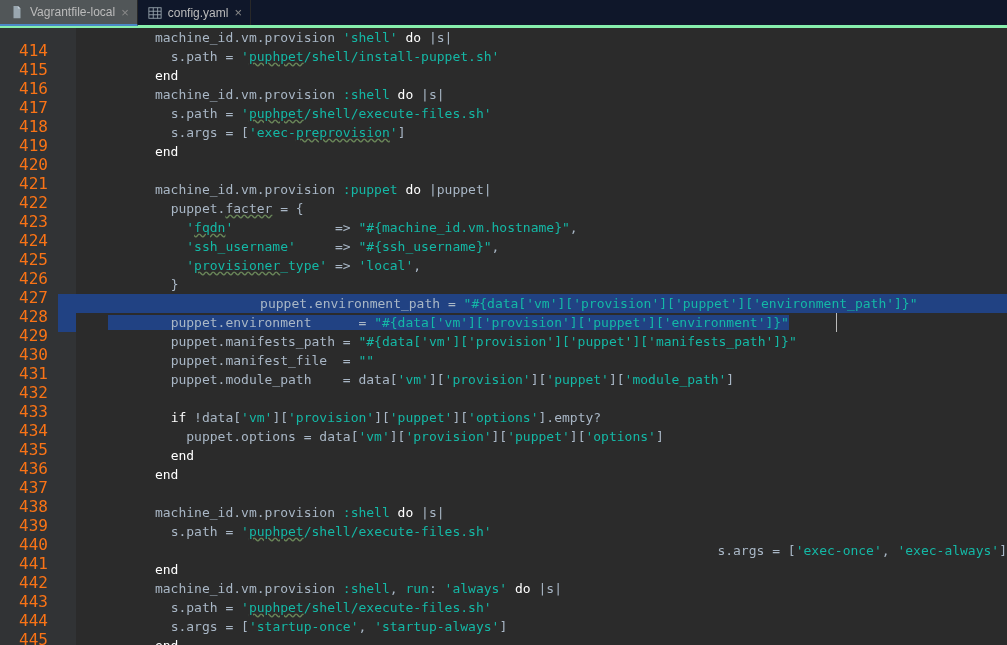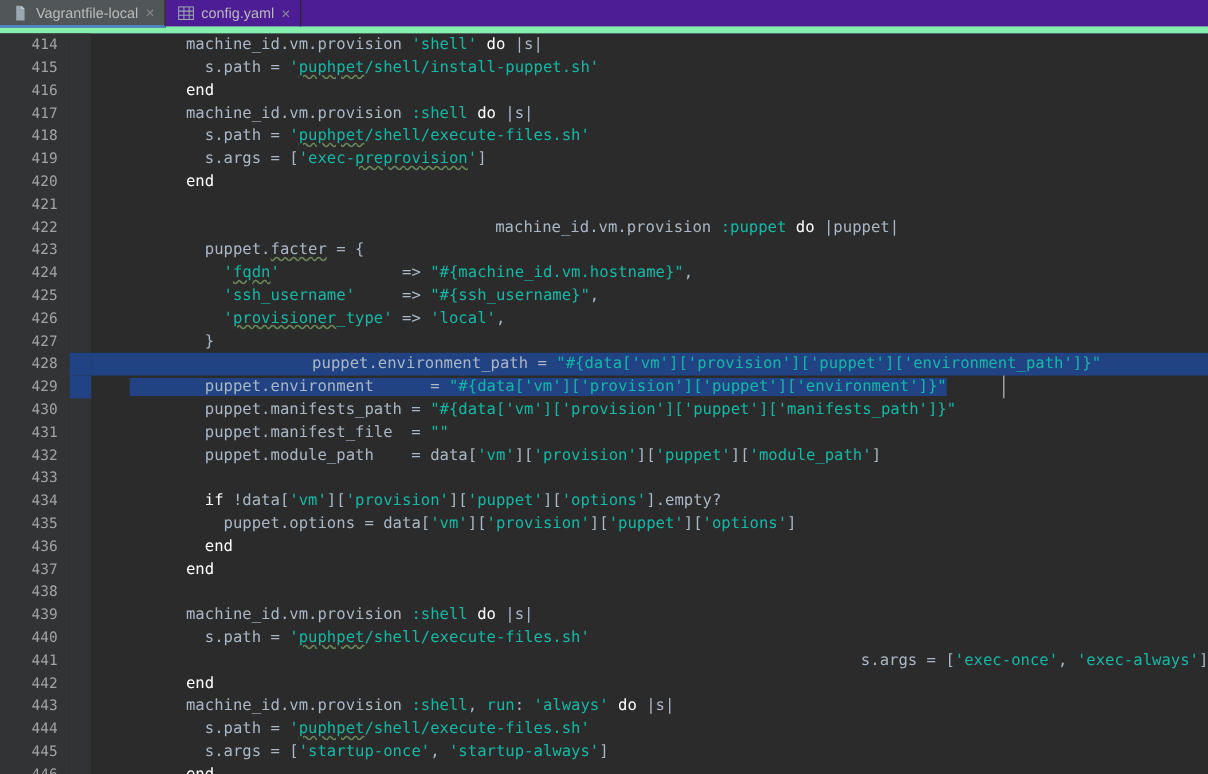--- a/index.html
+++ b/index.html
@@ -7,23 +7,23 @@
     background: #2b2b2b;
     font-family: "Consolas", "Menlo", monospace;
     font-size: 13px;
     color: #a9b7c6;
     overflow: hidden;
     width: 1007px;
     height: 645px;
   }
   .tabs {
     display: flex;
-    background: #4c1d95;
+    background: #0f172a;
     height: 28px;
-    border-bottom: 6px solid #86efac;
+    border-bottom: 3px solid #86efac;
   }
   .tab {
     display: flex;
     align-items: center;
     padding: 0 8px 0 10px;
     font-family: -apple-system, "Segoe UI", sans-serif;
     font-size: 12px;
     color: #bbbbbb;
     border-right: 1px solid #282828;
     gap: 6px;
@@ -39,25 +39,25 @@
   .tab-icon svg { width: 14px; height: 14px; }
   .close-x { color: #8a8a8a; font-size: 13px; line-height: 1; }
   .editor {
     position: relative;
     display: flex;
     height: calc(100% - 28px);
     background: #2b2b2b;
   }
   .gutter {
     background: #313335;
-    color: #a3a3a3;
+    color: #f97316;
     text-align: right;
-    padding: 0 10px 0 0;
+    padding: 13px 10px 0 0;
     width: 58px;
-    font-size: 12px;
+    font-size: 16px;
     user-select: none;
   }
   .gutter .ln { height: 19px; line-height: 19px; }
   .sel-gutter {
     width: 18px;
     background: #313335;
   }
   .sel-gutter .sg { height: 19px; }
   .sel-gutter .sg.sel { background: #214283; }
   .code {
@@ -187,21 +187,21 @@
     </div>
   <div class="code" id="code-host">
       <div class="line" style="padding-left: 32px;"><span class="txt">      </span><span class="txt">machine_id.vm.provision </span><span class="str">'shell'</span><span class="txt"> </span><span class="kw">do </span><span class="txt">|s|</span></div>
       <div class="line" style="padding-left: 32px;"><span class="txt">        </span><span class="txt">s.path = </span><span class="str">'</span><span class="str under">puphpet</span><span class="str">/shell/install-puppet.sh'</span></div>
       <div class="line" style="padding-left: 32px;"><span class="txt">      </span><span class="kw">end</span></div>
       <div class="line" style="padding-left: 32px;"><span class="txt">      </span><span class="txt">machine_id.vm.provision </span><span class="str">:shell</span><span class="txt"> </span><span class="kw">do </span><span class="txt">|s|</span></div>
       <div class="line" style="padding-left: 32px;"><span class="txt">        </span><span class="txt">s.path = </span><span class="str">'</span><span class="str under">puphpet</span><span class="str">/shell/execute-files.sh'</span></div>
       <div class="line" style="padding-left: 32px;"><span class="txt">        </span><span class="txt">s.args = [</span><span class="str">'exec-</span><span class="str under">preprovision</span><span class="str">'</span><span class="txt">]</span></div>
       <div class="line" style="padding-left: 32px;"><span class="txt">      </span><span class="kw">end</span></div>
       <div class="line" style="padding-left: 32px;"><span class="txt"></span></div>
-      <div class="line" style="padding-left: 32px; text-align: center;"><span class="txt">      </span><span class="txt">machine_id.vm.provision </span><span class="str">:puppet</span><span class="txt"> </span><span class="kw">do </span><span class="txt">|puppet|</span></div>
+      <div class="line" style="padding-left: 32px;"><span class="txt">      </span><span class="txt">machine_id.vm.provision </span><span class="str">:puppet</span><span class="txt"> </span><span class="kw">do </span><span class="txt">|puppet|</span></div>
       <div class="line" style="padding-left: 32px;"><span class="txt">        </span><span class="txt">puppet.</span><span class="txt under">facter</span><span class="txt"> = {</span></div>
       <div class="line" style="padding-left: 32px;"><span class="txt">          </span><span class="str">'</span><span class="str under">fqdn</span><span class="str">'</span><span class="txt">             =&gt; </span><span class="str">"#{machine_id.vm.hostname}"</span><span class="txt">,</span></div>
       <div class="line" style="padding-left: 32px;"><span class="txt">          </span><span class="str">'ssh_username'</span><span class="txt">     =&gt; </span><span class="str">"#{ssh_username}"</span><span class="txt">,</span></div>
       <div class="line" style="padding-left: 32px;"><span class="txt">          </span><span class="str">'</span><span class="str under">provisioner</span><span class="str">_type'</span><span class="txt"> =&gt; </span><span class="str">'local'</span><span class="txt">,</span></div>
       <div class="line" style="padding-left: 32px;"><span class="txt">        </span><span class="txt">}</span></div>
       <div class="line sel-full" style="padding-left: 32px;"><span class="txt">        </span><span class="txt">puppet.environment_path = </span><span class="str">"#{data['vm']['provision']['puppet']['environment_path']}"</span></div>
       <span class="caret" style="position: absolute; left: 760px; top: 285px;"></span>
       <div class="line" style="padding-left: 32px;"><span class="sel-span"><span class="txt">        </span><span class="txt">puppet.environment      = </span><span class="str">"#{data['vm']['provision']['puppet']['environment']}"</span></span></div>
       <div class="line" style="padding-left: 32px;"><span class="txt">        </span><span class="txt">puppet.manifests_path = </span><span class="str">"#{data['vm']['provision']['puppet']['manifests_path']}"</span></div>
       <div class="line" style="padding-left: 32px;"><span class="txt">        </span><span class="txt">puppet.manifest_file  = </span><span class="str">""</span></div>

